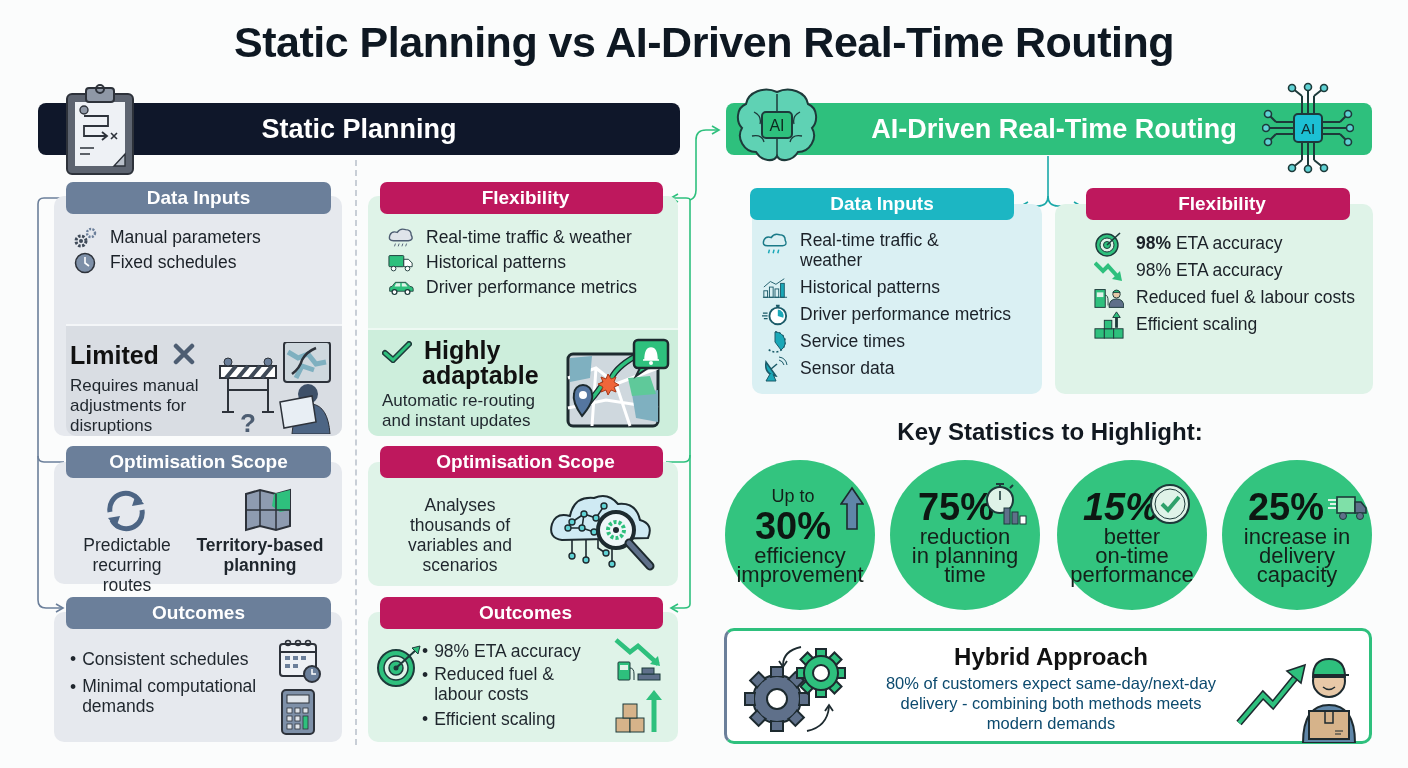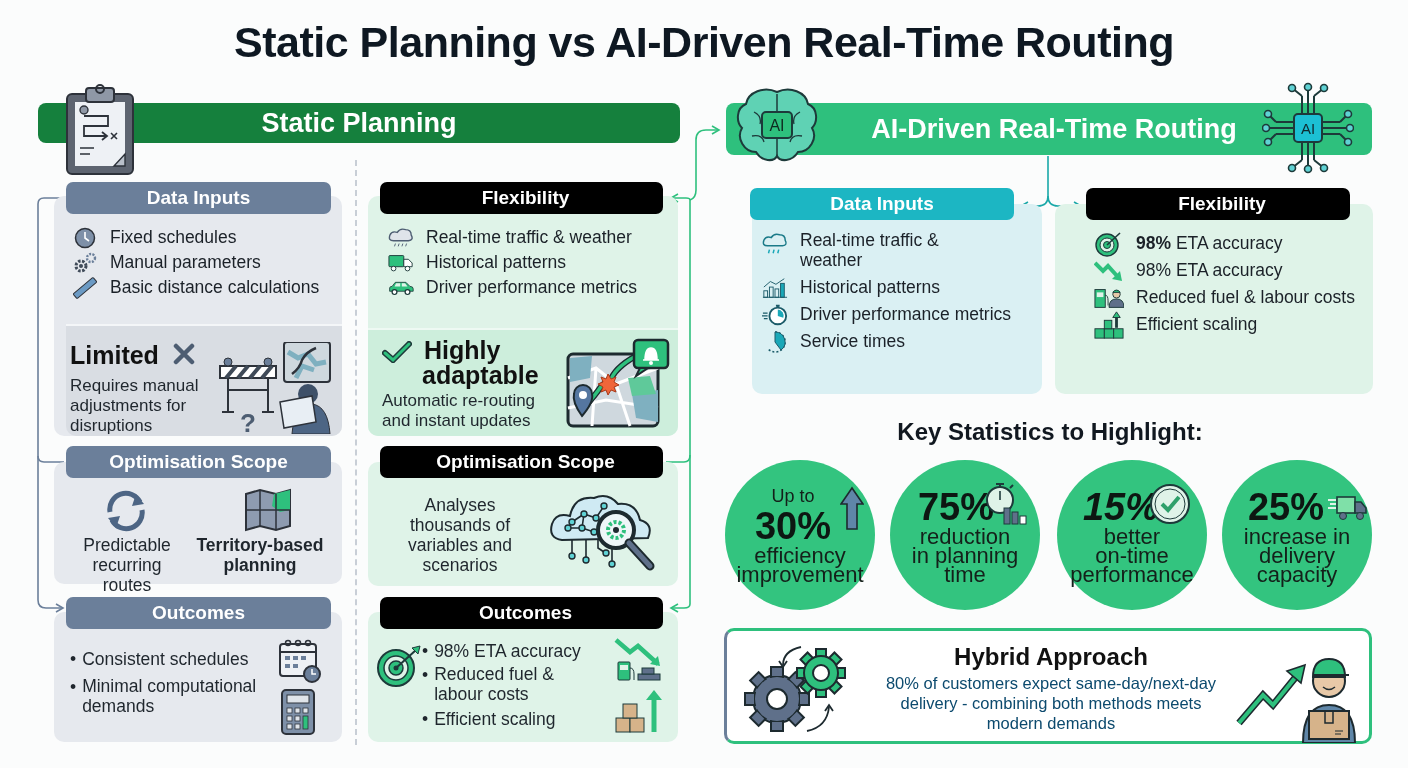--- a/index.html
+++ b/index.html
@@ -3,31 +3,31 @@
 <meta charset="utf-8">
 <style>
   * { box-sizing: border-box; margin: 0; padding: 0; }
   html, body { width: 1408px; height: 768px; overflow: hidden; background: #fbfcfc; }
   body { font-family: "Liberation Sans", "DejaVu Sans", sans-serif; color: #111820; position: relative; }
   .abs { position: absolute; }
 
   .title { left: 0; top: 18px; width: 1408px; text-align: center; font-size: 43px; font-weight: 700; color: #0e1822; letter-spacing: -0.5px; }
 
   .banner { border-radius: 8px; color: #fff; font-weight: 700; display: flex; align-items: center; justify-content: center; }
-  .banner-static { left: 38px; top: 103px; width: 642px; height: 40px; background: #15803d; font-size: 27px; }
+  .banner-static { left: 38px; top: 103px; width: 642px; height: 52px; background: #0f172a; font-size: 27px; }
   .banner-ai { left: 726px; top: 103px; width: 646px; height: 52px; background: #2ec07d; font-size: 27px; padding-left: 10px; }
 
   .panel { border-radius: 10px; }
   .p-gray { background: #e6e9ee; }
   .p-green { background: #dff3e8; }
   .p-teal { background: #daf0f3; }
 
   .pill { border-radius: 7px; color: #fff; font-weight: 700; font-size: 19px; display: flex; align-items: center; justify-content: center; }
   .pill-gray { background: #6b7f9a; }
-  .pill-green { background: #000000; padding-left: 8px; }
+  .pill-green { background: #be185d; padding-left: 8px; }
   .pill-teal { background: #1cb6c3; }
 
   .row { display: flex; align-items: center; font-size: 17.5px; line-height: 25px; color: #1b2128; }
   .row .ic { width: 26px; height: 22px; margin-right: 12px; display: flex; align-items: center; justify-content: center; flex-shrink: 0; }
 
   .sub-gray { background: #d9dde3; border-top: 2px solid #f4f6f8; }
   .sub-green { background: #cdeedc; border-top: 2px solid #eef9f3; }
 
   .bold-head { font-size: 25px; font-weight: 700; color: #111; }
   .body-t { font-size: 17px; line-height: 20px; color: #1f262d; }
@@ -137,44 +137,36 @@
 
 <div class="abs panel p-gray" style="left:54px;top:196px;width:288px;height:240px;">
   <div style="position:absolute;left:12px;top:128px;width:276px;height:112px;border-radius:0 0 10px 10px;" class="sub-gray"></div>
 </div>
 <div class="abs pill pill-gray" style="left:66px;top:182px;width:265px;height:32px;">
   <span>Data Inputs</span>
 </div>
 <div class="abs" style="left:72px;top:225px;">
   <div class="row">
     <span class="ic">
-        <svg width="22" height="22" viewBox="0 0 22 22">
-          <circle cx="11" cy="11" r="9.5" fill="#7e90a8" stroke="#2d323a" stroke-width="1.5"></circle>
-          <path d="M11 5v6l4 3" stroke="#fff" stroke-width="1.6" fill="none"></path>
-        </svg>
-      </span>
-    <span>Fixed schedules</span>
-  </div>
-  <div class="row">
-    <span class="ic">
         <svg width="24" height="22" viewBox="0 0 24 22">
           <circle cx="8" cy="14" r="5" fill="none" stroke="#3f4a58" stroke-width="3" stroke-dasharray="2.5 1.5"></circle>
           <circle cx="8" cy="14" r="2" fill="#3f4a58"></circle>
           <circle cx="18" cy="6" r="4" fill="none" stroke="#6b7f9a" stroke-width="2.4" stroke-dasharray="2 1.3"></circle>
         </svg>
       </span>
     <span>Manual parameters</span>
   </div>
   <div class="row">
     <span class="ic">
-        <svg width="24" height="22" viewBox="0 0 24 22">
-          <rect x="-1" y="8" width="26" height="6" rx="1" transform="rotate(-40 12 11)" fill="#6b9ac4" stroke="#2d323a"></rect>
-        </svg>
-      </span>
-    <span>Basic distance calculations</span>
+        <svg width="22" height="22" viewBox="0 0 22 22">
+          <circle cx="11" cy="11" r="9.5" fill="#7e90a8" stroke="#2d323a" stroke-width="1.5"></circle>
+          <path d="M11 5v6l4 3" stroke="#fff" stroke-width="1.6" fill="none"></path>
+        </svg>
+      </span>
+    <span>Fixed schedules</span>
   </div>
 </div>
 <div class="abs" style="left:70px;top:341px;width:150px;">
   <div style="display:flex;align-items:center;gap:14px;">
     <span class="bold-head">Limited</span>
     <span><svg width="22" height="22" viewBox="0 0 22 22">
           <path d="M3 3 L19 19 M19 3 L3 19" stroke="#4d5d72" stroke-width="4.5" stroke-linecap="round"></path>
         </svg></span>
   </div>
   <div class="body-t" style="margin-top:6px;">Requires manual adjustments for disruptions</div>
@@ -459,20 +451,31 @@
     <span>Driver performance metrics</span>
   </div>
   <div class="row" style="line-height:27px;">
     <span class="ic">
         <svg width="24" height="24" viewBox="0 0 24 24">
           <path d="M12 2 A10 10 0 1 1 5 19" fill="none" stroke="#1a5a68" stroke-width="1.6" stroke-dasharray="2 2"></path>
           <path d="M12 2 A10 10 0 0 1 18 20 L12 12 Z" fill="#1aa8b8" stroke="#1a5a68"></path>
         </svg>
       </span>
     <span>Service times</span>
+  </div>
+  <div class="row" style="line-height:27px;">
+    <span class="ic">
+        <svg width="26" height="26" viewBox="0 0 26 26">
+          <path d="M4 6 Q2 18 14 20 Z" fill="#1aa8b8" stroke="#1a5a68" stroke-width="1.5"></path>
+          <path d="M9 13 L15 8" stroke="#1a5a68" stroke-width="1.5"></path>
+          <path d="M8 18 L4 25 H14 L11 18" fill="#1aa8b8" stroke="#1a5a68"></path>
+          <path d="M17 4 q4 1 5 5 M17 1 q7 1 8 8" stroke="#1a5a68" fill="none"></path>
+        </svg>
+      </span>
+    <span>Sensor data</span>
   </div>
 </div>
 
 <div class="abs panel p-green" style="left:1055px;top:204px;width:318px;height:190px;"></div>
 <div class="abs pill pill-green" style="left:1086px;top:188px;width:264px;height:32px;">
   <span>Flexibility</span>
 </div>
 <div class="abs" style="left:1094px;top:230px;">
   <div class="row" style="line-height:27px;">
     <span class="ic" style="width:30px;">

